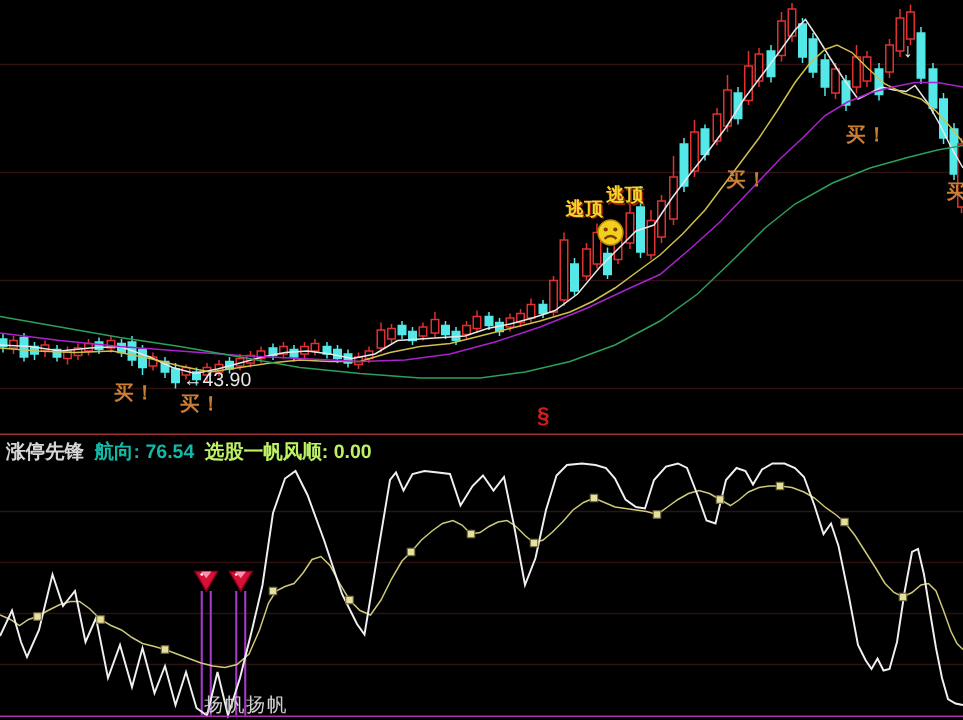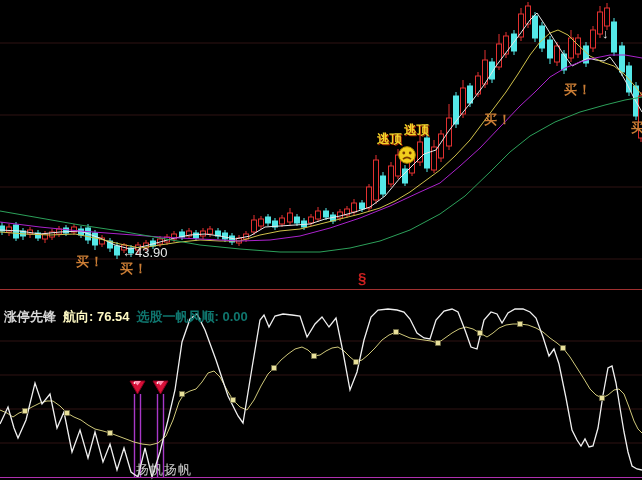--- a/index.html
+++ b/index.html
@@ -12,23 +12,23 @@
   .price-tag{color:#e8e8e8;font-size:13px;}
   .section-mark{color:#cc2020;font-size:15px;font-weight:bold;}
   .down-arrow{color:#f0f0f0;font-size:13px;font-weight:bold;}
   .sail{color:#cfcfcf;font-size:13px;letter-spacing:1px;}
   #sep-line{position:absolute;left:0;top:289px;width:642px;height:1px;background:#a03030;}
   #bottom-line{position:absolute;left:0;top:477px;width:642px;height:1px;background:#b030b0;}
   #indicator-header{position:absolute;left:4px;top:292px;font-size:13px;font-weight:bold;
                     display:flex;gap:7px;align-items:baseline;}
   .c-gray{color:#d6d6d6;}
   .c-white{color:#ffffff;}
-  .c-yellow{color:#fef9c3;}
-  .c-magenta{color:#0f766e;}
-  .seg{white-space:nowrap;margin-top:16px;}
+  .c-yellow{color:#14b8a6;}
+  .c-magenta{color:#bef264;}
+  .seg{white-space:nowrap;}
 </style>
 </head>
 <body>
 
 <div id="screen">
 
   <svg id="chart-canvas" width="642" height="480" viewBox="0 0 642 480">
       <line x1="0" x2="642" y1="43" y2="43" stroke="#2e1212" stroke-width="1"></line>
       <line x1="0" x2="642" y1="115" y2="115" stroke="#2e1212" stroke-width="1"></line>
       <line x1="0" x2="642" y1="187" y2="187" stroke="#2e1212" stroke-width="1"></line>

